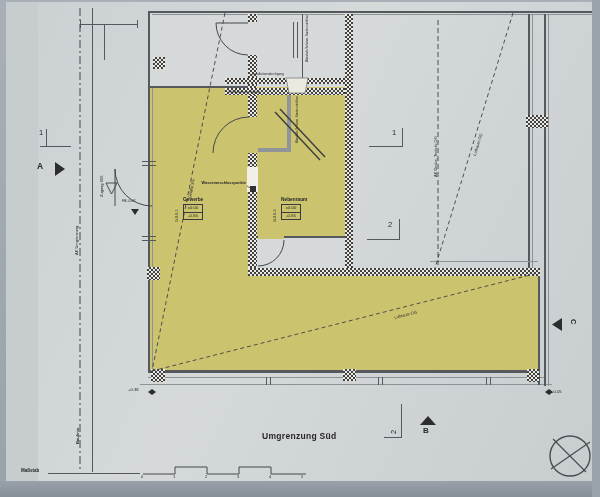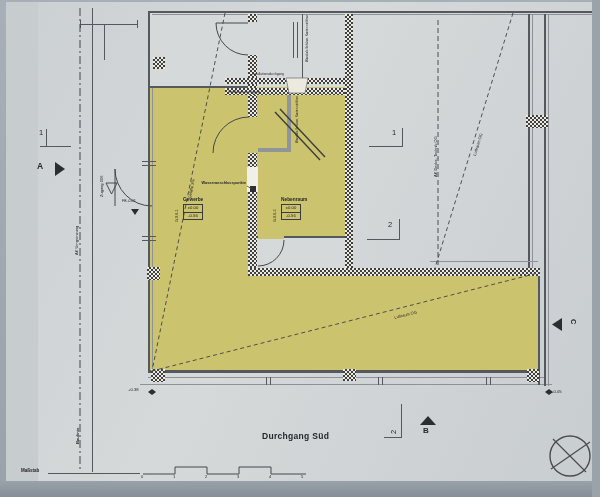--- a/index.html
+++ b/index.html
@@ -151,21 +151,21 @@
   <div class="txt" style="left:122px;top:200px;font-size:3.5px;">FB -0.02</div>
   <div class="txt rot" style="left:75px;top:255px;font-size:4px;">AK Umgrenzung</div>
   <div class="txt rot bold" style="left:76px;top:444px;font-size:4.2px;">Baulinie</div>
   <div class="txt rot" style="left:434px;top:177px;font-size:4px;">AK Decke, Technik OG</div>
   <div class="txt" style="left:473px;top:155px;font-size:4px;transform:rotate(-73deg);transform-origin:0 0;">Luftraum OG</div>
   <div class="txt" style="left:188px;top:198px;font-size:4px;transform:rotate(-79deg);transform-origin:0 0;">Gefälle 3%</div>
   <div class="txt" style="left:394px;top:316px;font-size:4px;transform:rotate(-14deg);transform-origin:0 0;">Luftraum OG</div>
   <div class="txt" style="left:128px;top:388px;font-size:4.2px;">+0.38</div>
   <div class="txt" style="left:552px;top:390px;font-size:4.2px;">-0.05</div>
   <div class="txt bold" style="left:21px;top:469px;font-size:4.5px;">Maßstab</div>
-  <div class="txt bold" style="left:262px;top:432px;font-size:8.5px;letter-spacing:0.3px;">Durchgang Süd</div>
+  <div class="txt bold" style="left:262px;top:432px;font-size:8.5px;letter-spacing:0.3px;">Umgrenzung Süd</div>
 
   <span class="txt" style="left:141px;top:475px;font-size:4px;">0</span>
   <span class="txt" style="left:173px;top:475px;font-size:4px;">1</span>
   <span class="txt" style="left:205px;top:475px;font-size:4px;">2</span>
   <span class="txt" style="left:237px;top:475px;font-size:4px;">3</span>
   <span class="txt" style="left:269px;top:475px;font-size:4px;">4</span>
   <span class="txt" style="left:301px;top:475px;font-size:4px;">5</span>
 
 </div>
 

